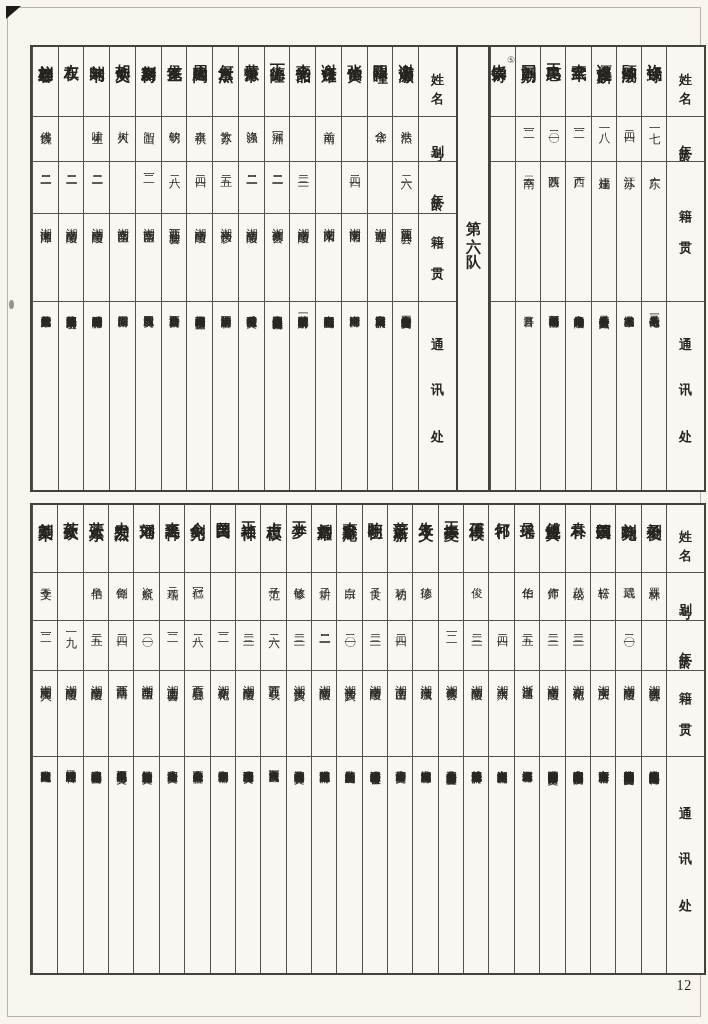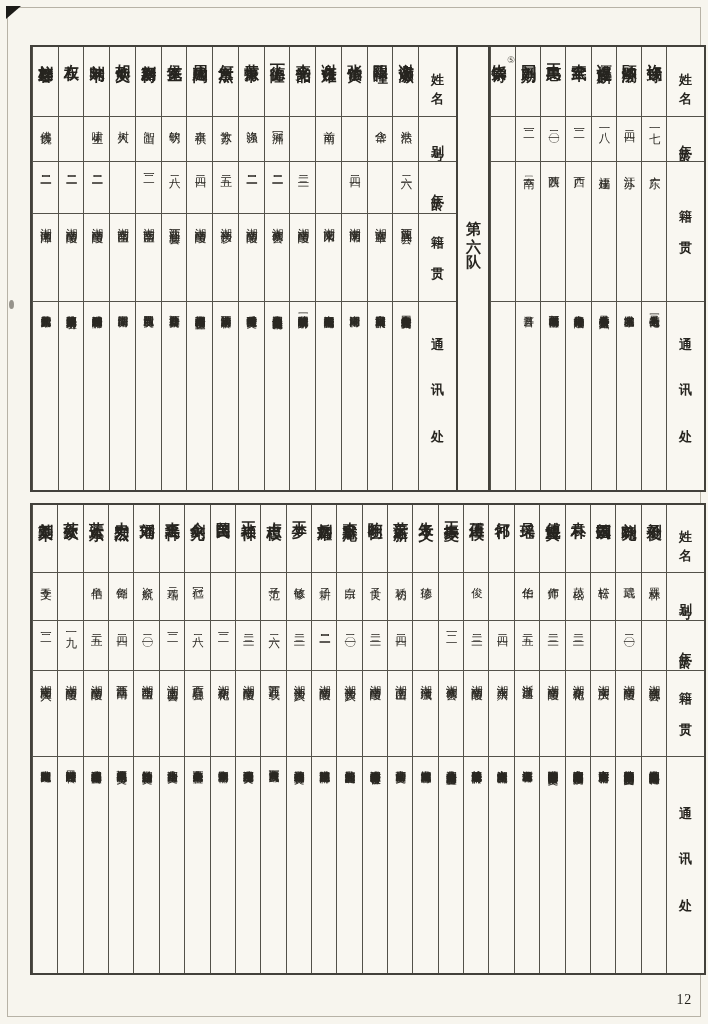--- a/index.html
+++ b/index.html
@@ -50,21 +50,21 @@
 
   .name{font-size:15px;font-weight:bold;letter-spacing:.12em;}
   .small{font-size:11.5px;letter-spacing:.1em;color:#2b2923;}
   .tiny{font-size:10.5px;letter-spacing:.02em;color:#2b2923;line-height:1.15;}
   .hdr{font-size:13px;font-weight:bold;}
   .sp-xs{letter-spacing:.3em;}
   .sp-sm{letter-spacing:1.4em;}
   .sp-md{letter-spacing:2.4em;}
   .sp-lg{letter-spacing:3.6em;}
   .mark{font-size:9px;color:#55524a;margin-top:3px;align-self:flex-start;}
-  #page-number{position:absolute;right:16px;bottom:16px;font-size:14px;letter-spacing:.05em;color:#201e19;}
+  #page-number{position:absolute;right:16px;bottom:30px;font-size:14px;letter-spacing:.05em;color:#201e19;}
 </style>
 </head>
 <body>
 
 <div class="page-frame"></div>
 <div class="smudge1"></div>
 <div class="smudge2"></div>
 <div class="smudge3"></div>
 
 <div class="section" id="top-section">

